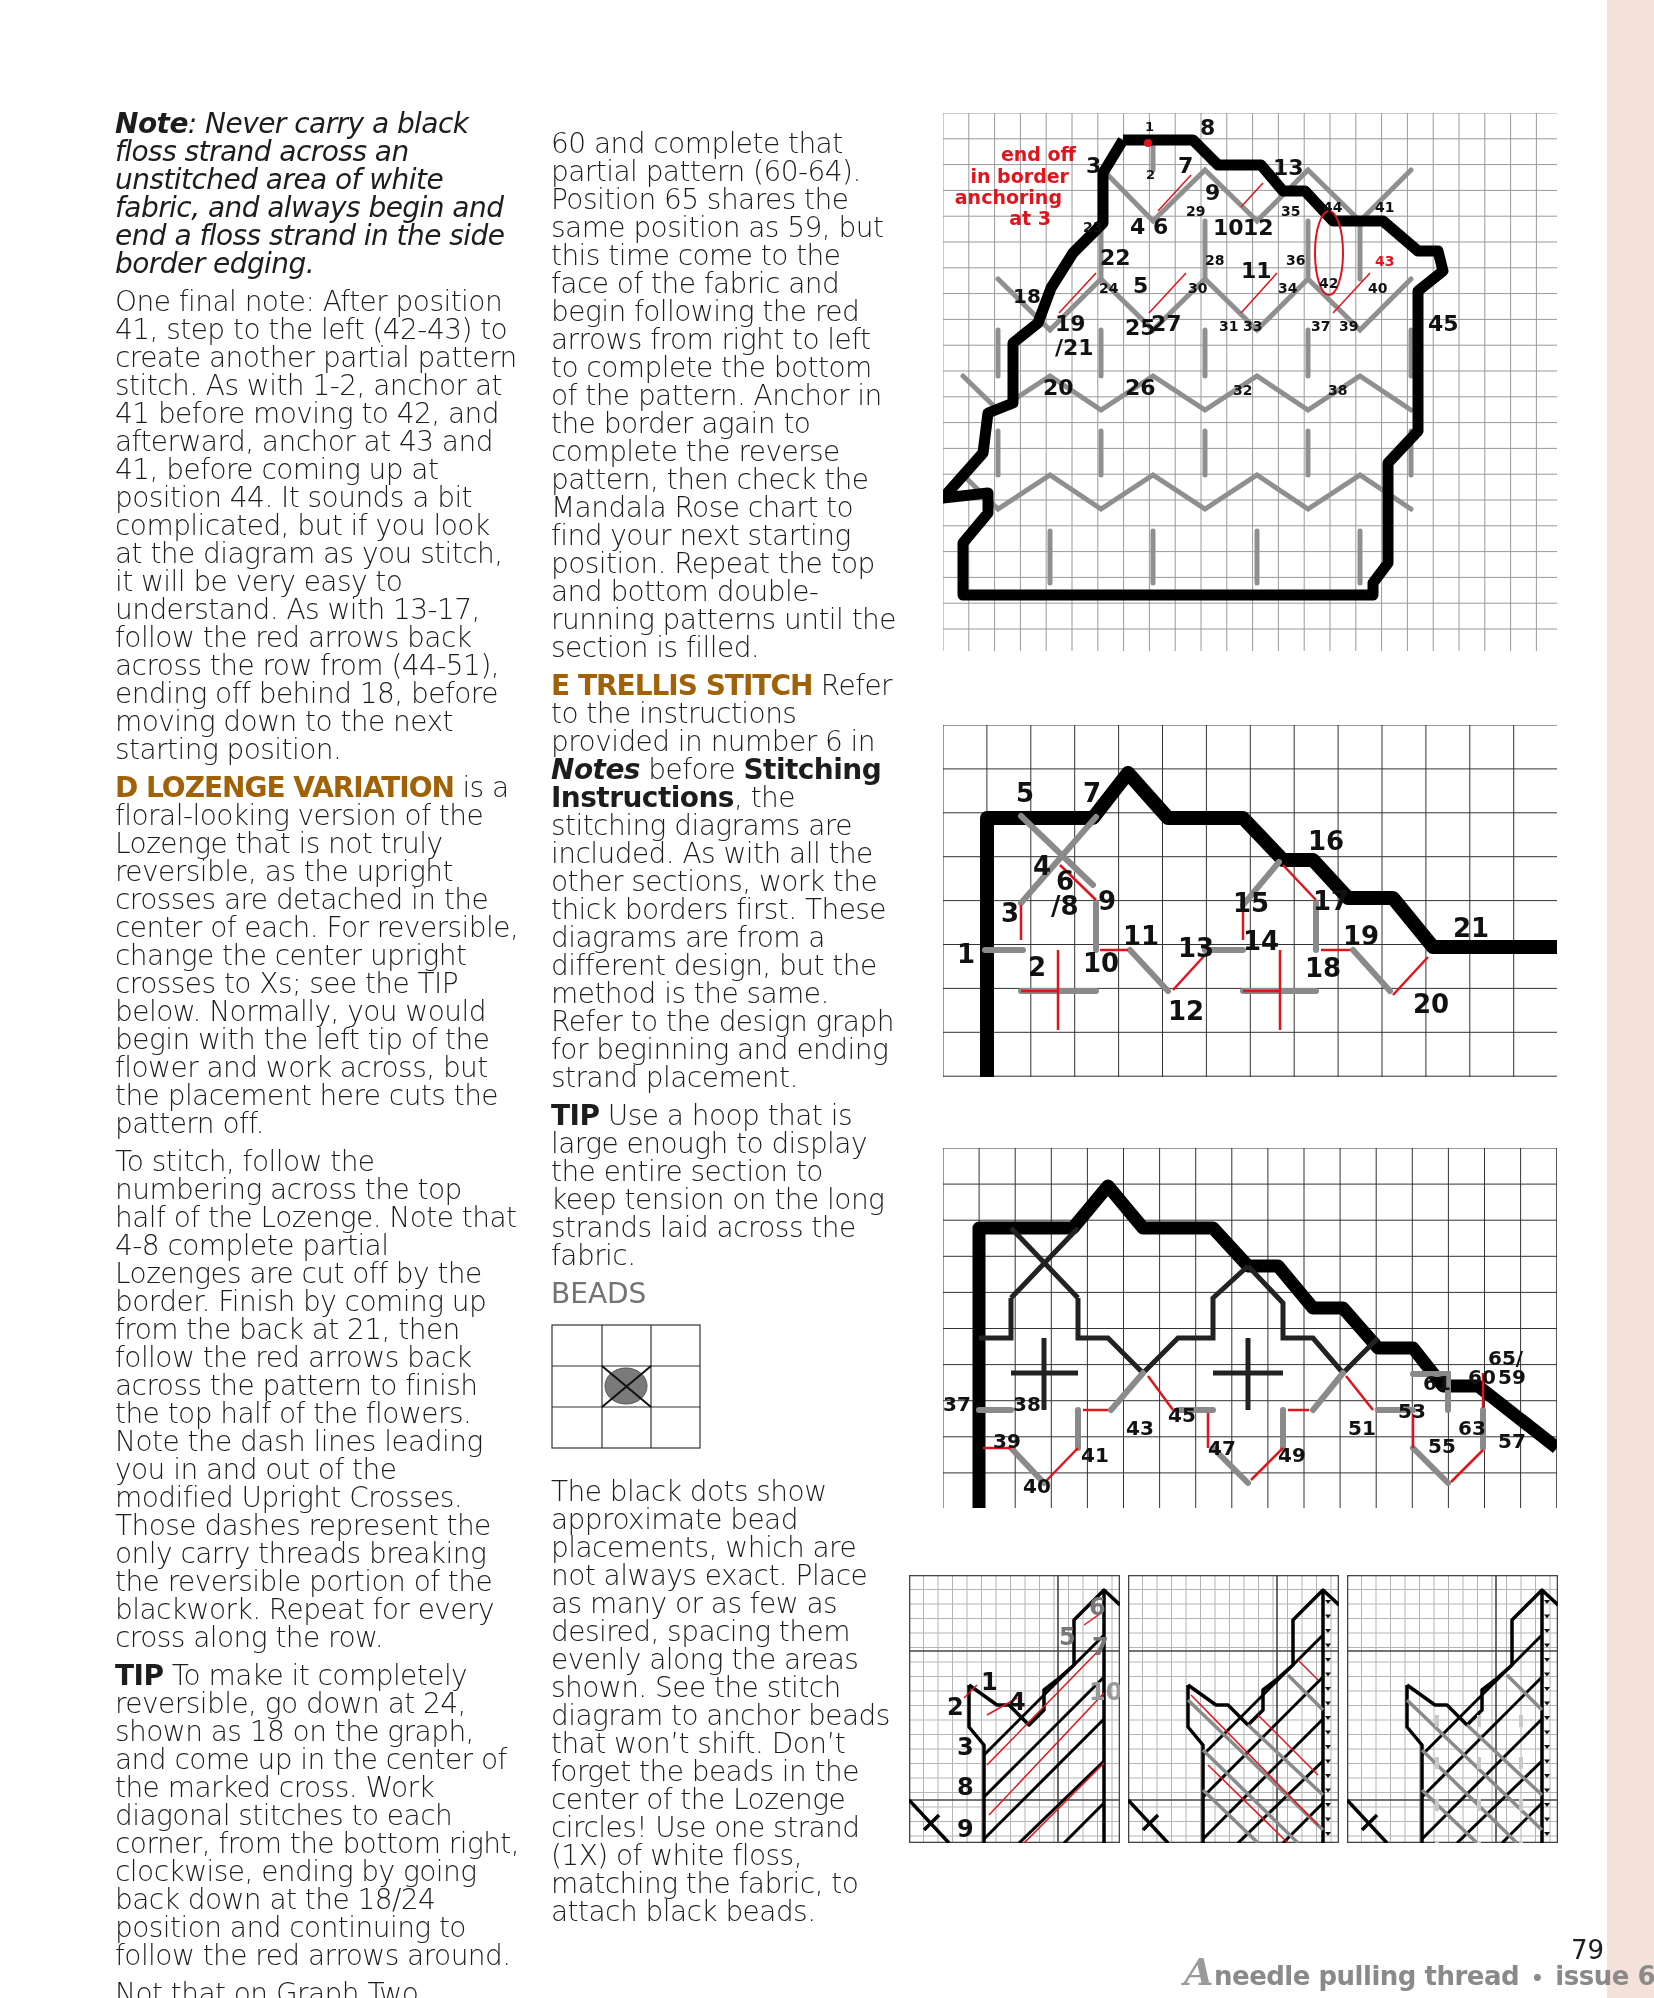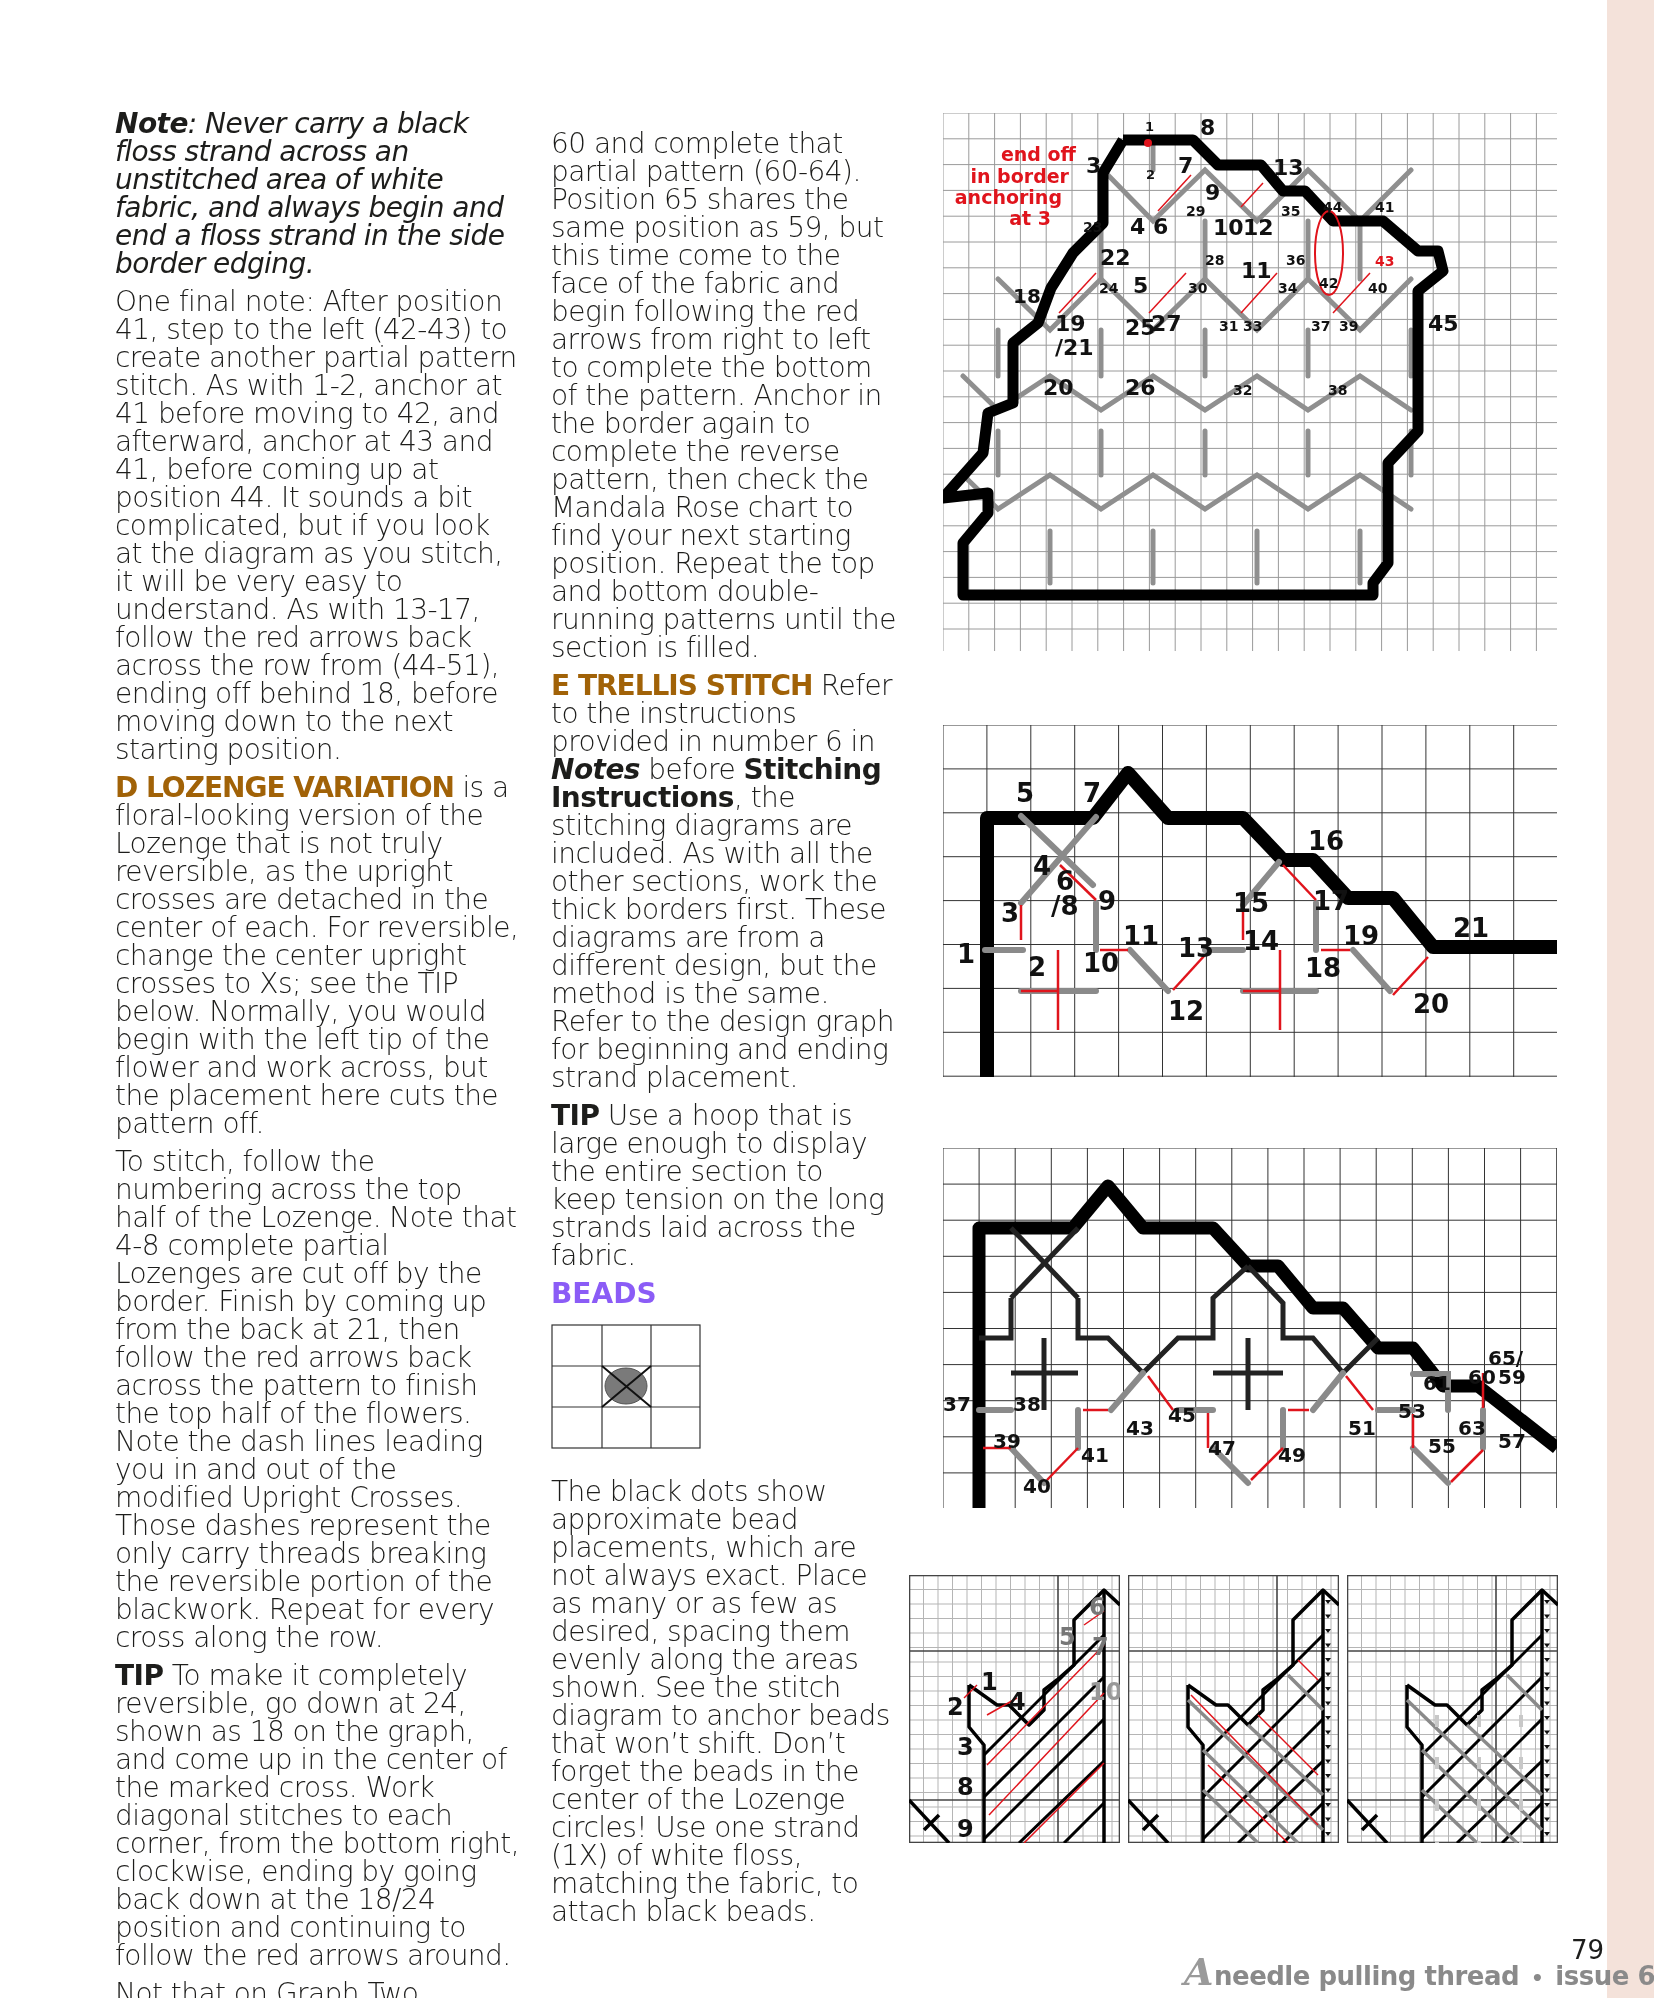--- a/index.html
+++ b/index.html
@@ -6,21 +6,21 @@
   body{width:1654px;height:1998px;position:relative;background:#ffffff;overflow:hidden;
        font-family:"DejaVu Sans","Liberation Sans",sans-serif;color:#1d1d1b;}
   .sidebar-strip{position:absolute;left:1607px;top:0;width:47px;height:1998px;background:#f4e2da;}
   .col{position:absolute;font-size:28px;line-height:28px;letter-spacing:-0.55px;font-weight:300;}
   .col p{margin:0 0 10px 0;}
   #col-left{left:115px;top:110px;width:405px;}
   #col-mid{left:551px;top:110px;width:345px;margin-top:20px;}
   .it{font-style:italic;}
   .b{font-weight:bold;}
   .red{color:#a16207;font-weight:bold;letter-spacing:-1px;}
-  .beads-h{color:#8b5cf6;font-weight:bold;letter-spacing:0;margin:0 0 6px 0;}
+  .beads-h{color:#737373;font-weight:normal;letter-spacing:0;margin:0 0 6px 0;}
   .bead-box{width:150px;height:125px;margin:6px 0 24px 0;}
   .diagram{position:absolute;}
   #diag-top{left:943px;top:113px;width:614px;height:538px;}
   #diag-loz{left:943px;top:725px;width:614px;height:352px;}
   #diag-g2{left:943px;top:1148px;width:614px;height:360px;}
   #diag-t1{left:909px;top:1575px;width:211px;height:268px;}
   #diag-t2{left:1128px;top:1575px;width:211px;height:268px;}
   #diag-t3{left:1347px;top:1575px;width:211px;height:268px;}
   svg text{font-family:"DejaVu Sans","Liberation Sans",sans-serif;}
   .footer{position:absolute;top:1935px;left:1184px;font-size:26px;color:#8a8a8a;white-space:nowrap;letter-spacing:-0.5px;font-weight:700;margin-top:14px;}

